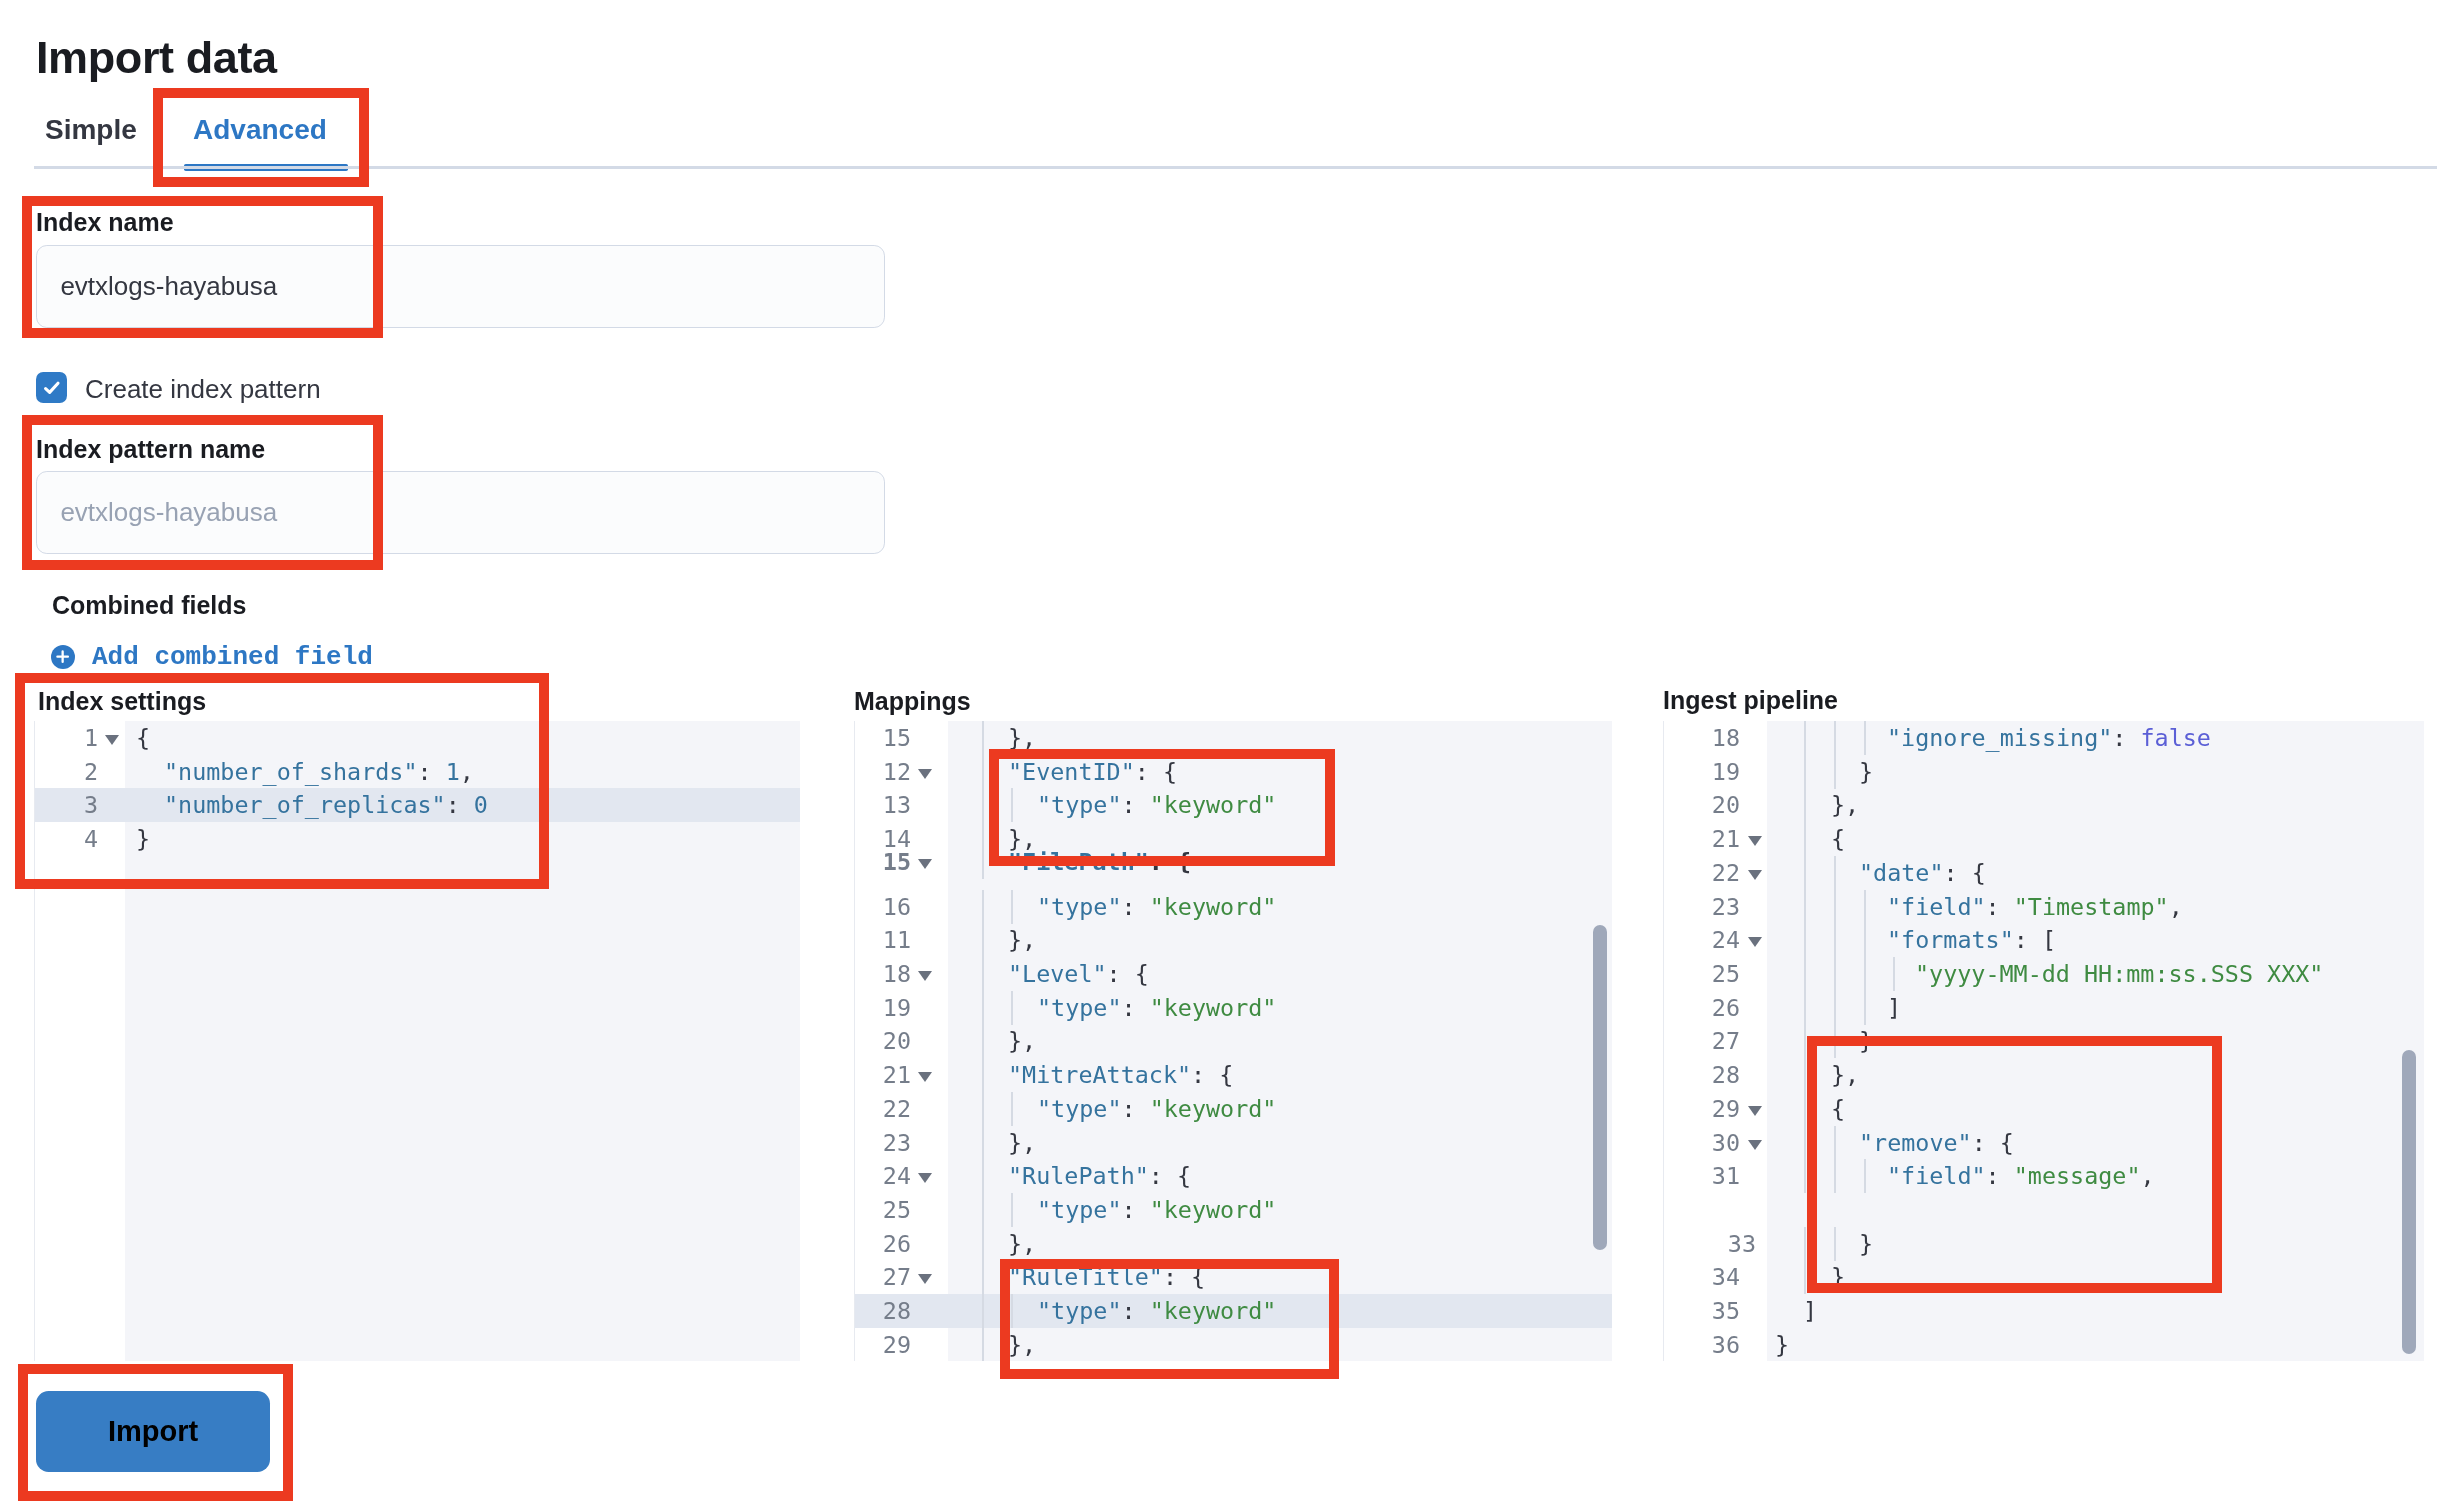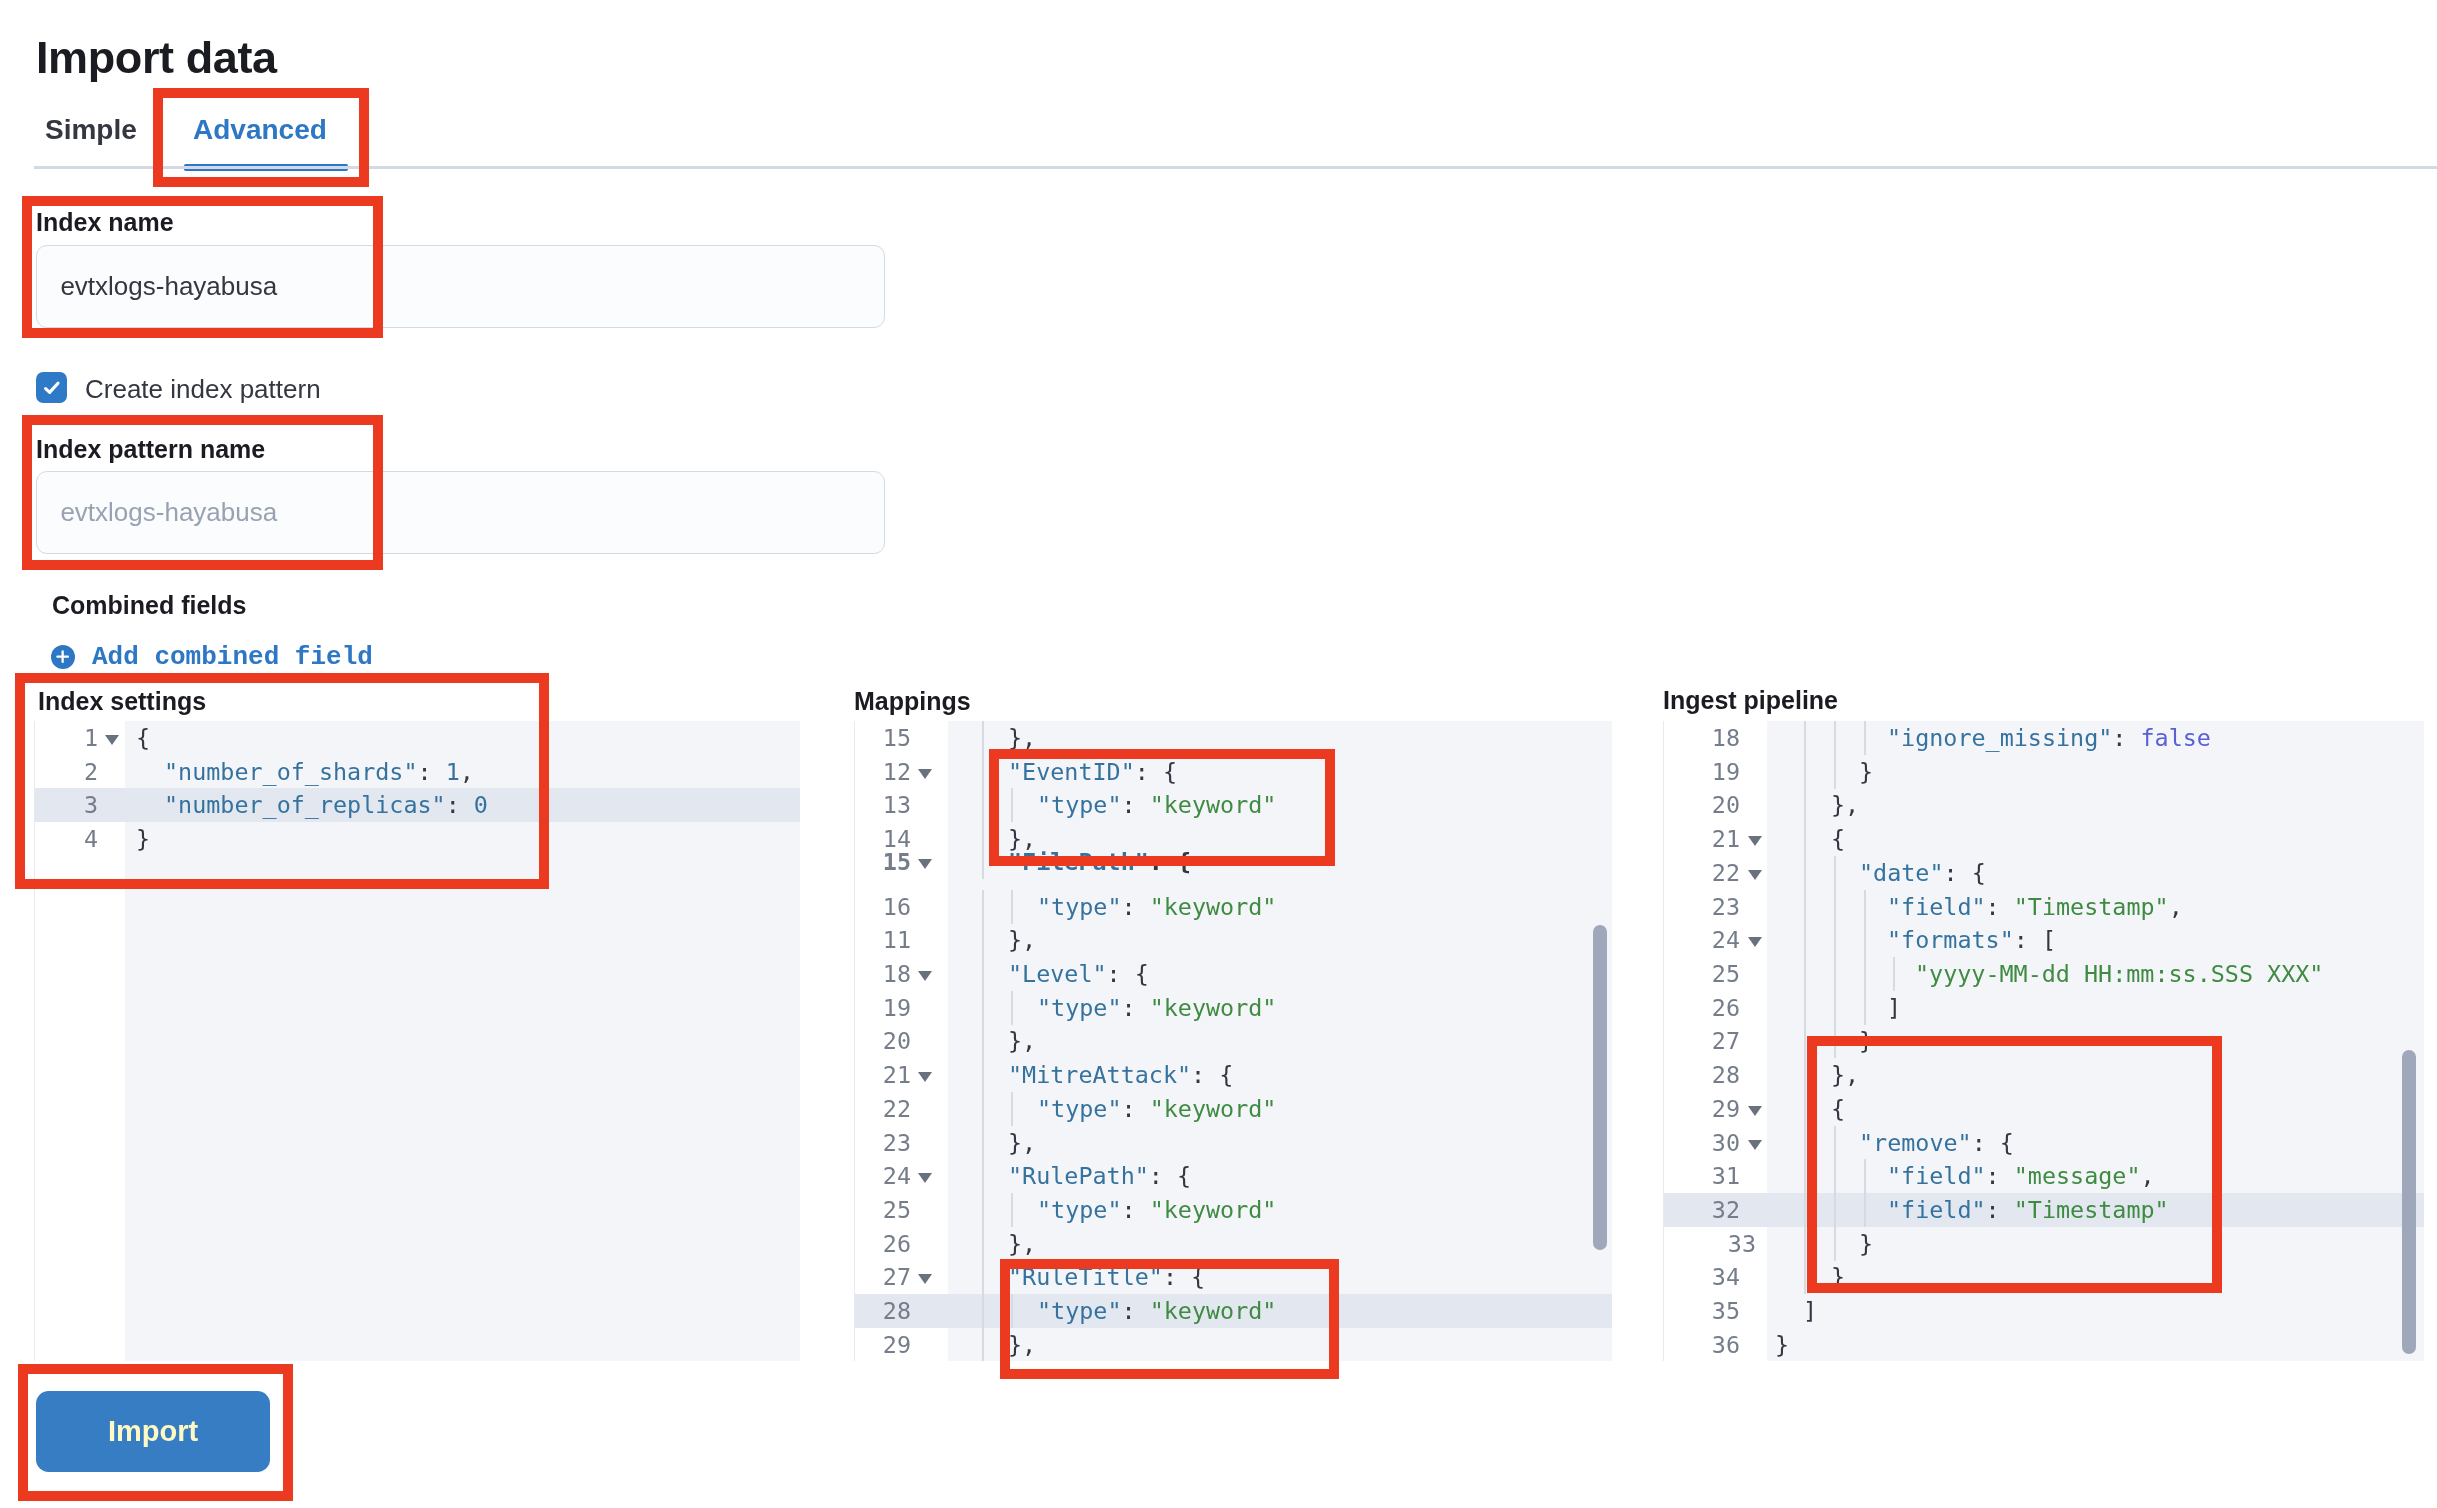--- a/index.html
+++ b/index.html
@@ -90,21 +90,21 @@
   .tok-b{color:var(--code-bool);}
 
   .v-scrollbar{width:14.4px;border-radius:7.2px;background:var(--scrollbar);cursor:pointer;}
   #scrollbar-mappings{left:1593px;top:925px;height:325px;}
   #scrollbar-ingest{left:2402px;top:1050px;height:304px;}
 
   .annotation-box{position:absolute;border:10.8px solid var(--red);pointer-events:none;}
 
   #import-button{left:36px;top:1391px;width:234px;height:81px;border-radius:12.6px;background:var(--btn-blue);
     border:none;display:flex;align-items:center;justify-content:center;cursor:pointer;}
-  #import-button span{color:#fef9c3;font-size:29px;font-weight:600;font-family:"Liberation Sans",sans-serif;}
+  #import-button span{color:#000000;font-size:29px;font-weight:600;font-family:"Liberation Sans",sans-serif;}
 </style>
 </head>
 <body>
 
 <h1 class="abs" id="page-title">Import data</h1>
 
 <div class="abs tab" id="tab-simple">
   <span>Simple</span>
 </div>
 <div class="abs tab" id="tab-advanced">
@@ -356,27 +356,20 @@
       <div class="indent-guide" style="left: 140px;"></div>
       <div class="indent-guide" style="left: 170px;"></div>
       <div class="code-text" style="left: 195px;"><span class="tok-k">"remove"</span><span class="tok-p">: {</span></div>
     </div>
     <div class="code-row" style="top: 438px;">
       <div class="gutter-num" style="left: 0px; width: 76px;">31</div>
       <div class="indent-guide" style="left: 140px;"></div>
       <div class="indent-guide" style="left: 170px;"></div>
       <div class="indent-guide" style="left: 200px;"></div>
       <div class="code-text" style="left: 223px;"><span class="tok-k">"field"</span><span class="tok-p">: </span><span class="tok-s">"message"</span><span class="tok-p">,</span></div>
-    </div>
-    <div class="code-row active" style="top: 472px;">
-      <div class="gutter-num" style="left: 0px; width: 76px;">32</div>
-      <div class="indent-guide" style="left: 140px;"></div>
-      <div class="indent-guide" style="left: 170px;"></div>
-      <div class="indent-guide" style="left: 200px;"></div>
-      <div class="code-text" style="left: 223px;"><span class="tok-k">"field"</span><span class="tok-p">: </span><span class="tok-s">"Timestamp"</span></div>
     </div>
     <div class="code-row" style="top: 506px;">
       <div class="gutter-num" style="left: 16px; width: 76px;">33</div>
       <div class="indent-guide" style="left: 140px;"></div>
       <div class="indent-guide" style="left: 170px;"></div>
       <div class="code-text" style="left: 195px;"><span class="tok-p">}</span></div>
     </div>
     <div class="code-row" style="top: 539px;">
       <div class="gutter-num" style="left: 0px; width: 76px;">34</div>
       <div class="indent-guide" style="left: 140px;"></div>

